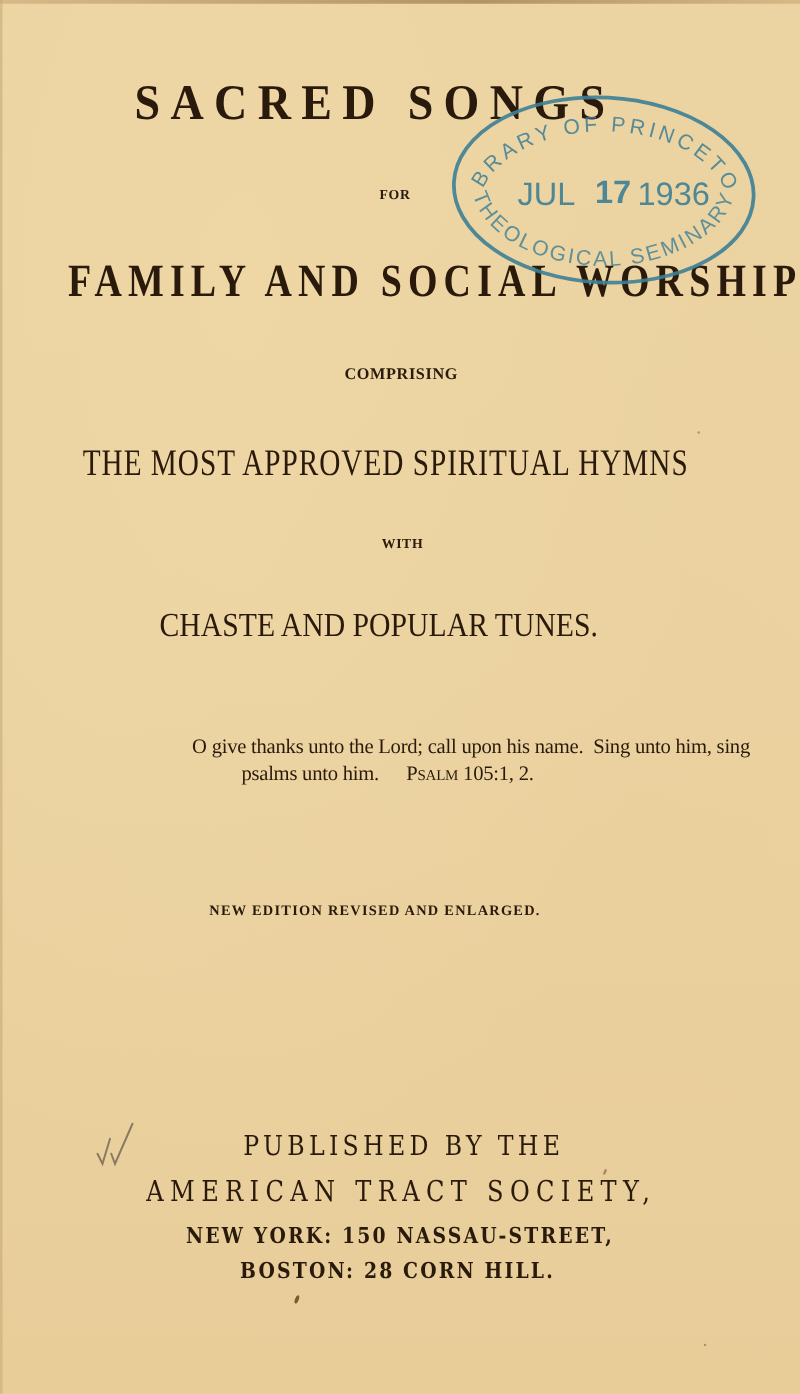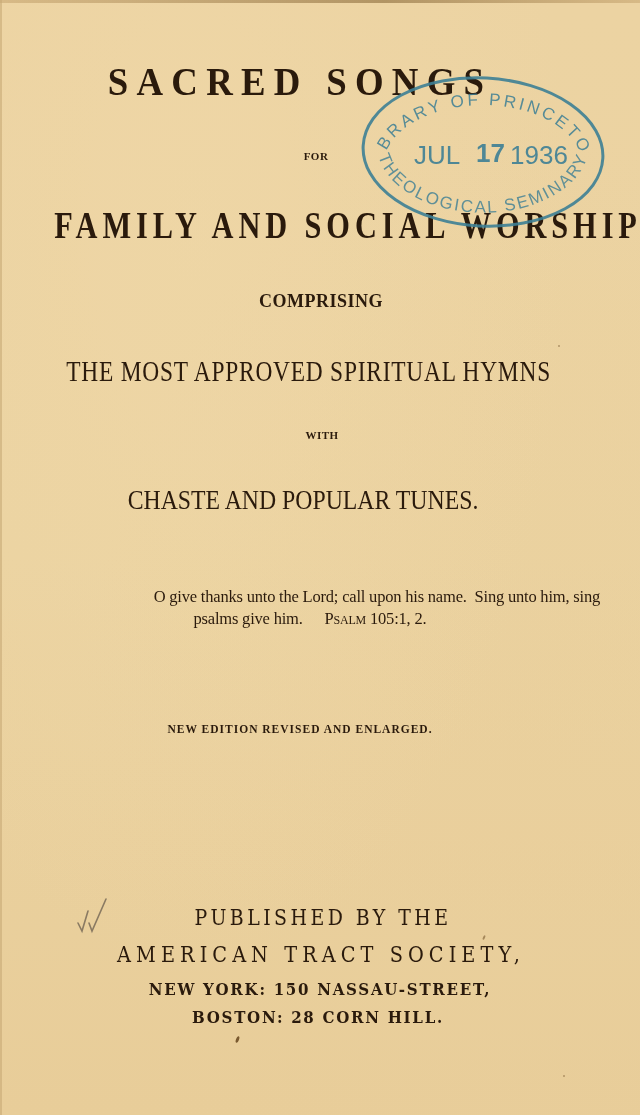--- a/index.html
+++ b/index.html
@@ -36,21 +36,21 @@
     }
     .small-caps {
       font-size: 11px; font-weight: bold; letter-spacing: 0.5px;
     }
     .for { top: 151px; left: -4px; }
     .subtitle {
       top: 207px; left: 0; width: 604px;
       font-size: 37px; font-weight: bold; letter-spacing: 6px;
       transform: scaleX(0.82); transform-origin: 302px 0;
     }
-    .comprising { top: 292px; left: 1px; font-size: 18px; }
+    .comprising { top: 292px; left: 1px; font-size: 13px; }
     .hymns {
       top: 356px; left: 0; width: 602px;
       font-size: 30px; font-weight: normal;
       transform: scaleX(0.78); transform-origin: 301px 0;
       letter-spacing: 1px;
     }
     .with { top: 430px; left: 2px; }
     .tunes {
       top: 487px; left: 0; width: 606px;
       font-size: 27px; letter-spacing: 0px;
@@ -114,21 +114,21 @@
   <div class="line small-caps for">FOR</div>
   <div class="line subtitle">FAMILY AND SOCIAL WORSHIP;</div>
   <div class="line small-caps comprising">COMPRISING</div>
   <div class="line hymns">THE MOST APPROVED SPIRITUAL HYMNS</div>
   <div class="line small-caps with">WITH</div>
   <div class="line tunes">CHASTE AND POPULAR TUNES.</div>
 
   <div class="epigraph">
     <div style="white-space:pre;text-align:right;">O give thanks unto the Lord; call upon his name.  Sing unto him, sing</div>
     <div class="psalm-ref">
-      <span>psalms give him.</span>
+      <span>psalms unto him.</span>
       <span style="display:inline-block;width:14px;"></span>
       <span class="sc">Psalm</span>
       <span>105:1, 2.</span>
     </div>
   </div>
 
   <div class="line edition">NEW EDITION REVISED AND ENLARGED.</div>
 
   <div class="line imprint-1">PUBLISHED BY THE</div>
   <div class="line imprint-2">AMERICAN TRACT SOCIETY,</div>

